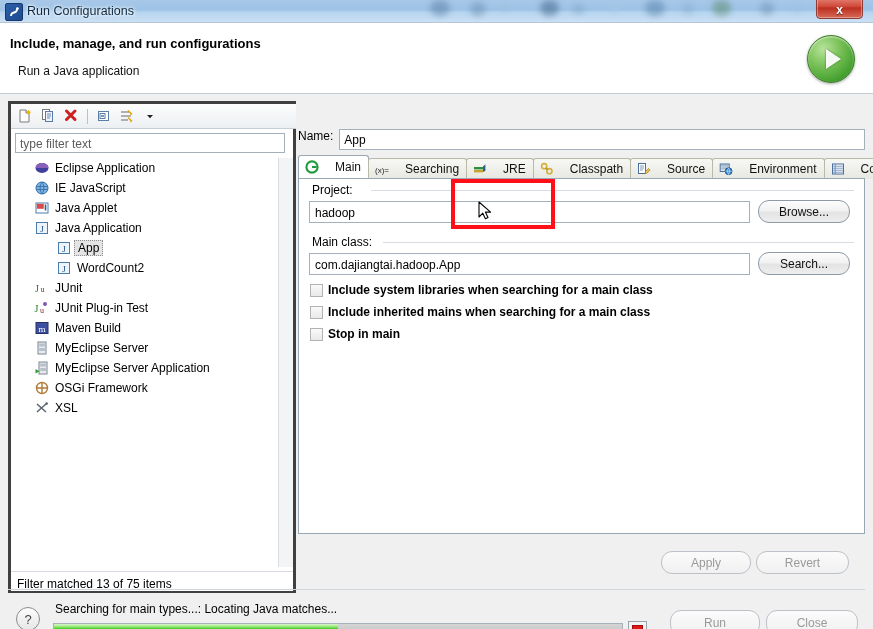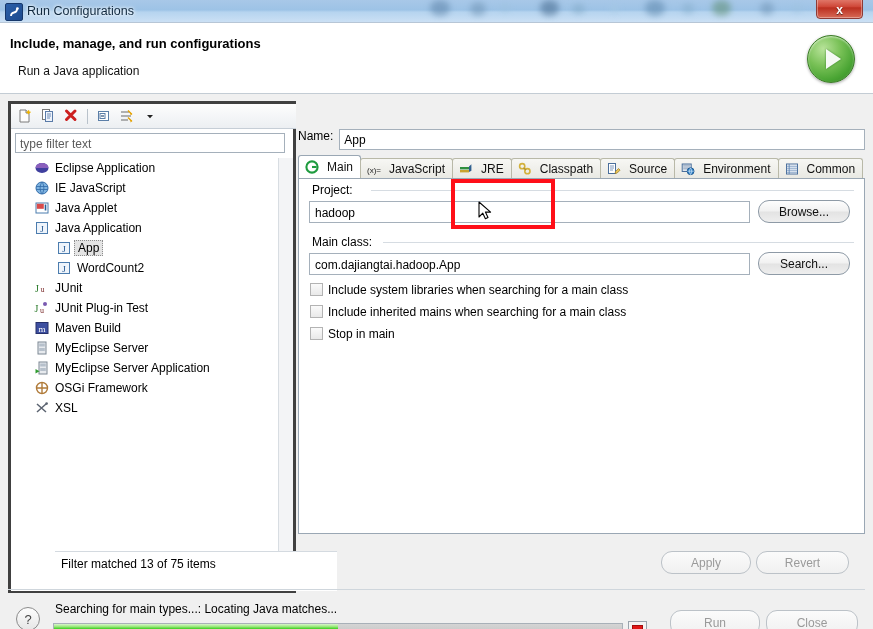--- a/index.html
+++ b/index.html
@@ -100,43 +100,42 @@
   }
   .trow{height:20px;display:flex;align-items:center;padding-left:22px;white-space:nowrap;cursor:default;}
   .trow.child{padding-left:44px;}
   .trow .tlabel{margin-left:5px;}
   .trow.selected .tlabel{
     background:#e4e4e4;border:1px dotted #8d8d8d;padding:0 3px;margin-left:2px;
   }
   .ticon{width:16px;height:16px;flex:0 0 16px;position:relative;}
 
   .lp-status{
-    position:absolute;left:0;bottom:0;width:282px;height:40px;
+    position:absolute;left:0;bottom:0;width:282px;height:20px;
     border-top:1px solid #d4dae0;background:#fff;
     font-size:12px;color:#000;line-height:24px;padding-left:6px;box-sizing:border-box;
     white-space:nowrap;
-    margin-left:44px;
   }
   .scrollbar-v{
     position:absolute;right:0;top:54px;width:14px;height:409px;
     background:#f3f4f6;border-left:1px solid #d8dde2;
   }
 
   
   .rightpane{position:absolute;left:298px;top:78px;width:567px;height:487px;}
   .namerow{position:absolute;left:0;top:28px;width:567px;height:22px;display:flex;}
   .namelbl{font-size:12px;margin-right:6px;}
   .nameinput{
     flex:1;height:21px;border:1px solid #a5b0bb;background:#fff;
     font-size:12px;line-height:21px;padding-left:4px;box-sizing:border-box;color:#000;
   }
 
   .tabs{position:absolute;left:0;top:56px;width:567px;height:22px;display:flex;align-items:flex-end;}
   .tab{
-    height:20px;display:flex;align-items:center;gap:8px;
+    height:20px;display:flex;align-items:center;gap:16px;
     padding:0 7px 0 6px;font-size:12px;
     background:linear-gradient(to bottom,#f7f7f4,#e8e8e2);
     border:1px solid #b9b9a8;border-bottom:none;
     border-top-left-radius:3px;border-top-right-radius:3px;
     margin-right:-1px;cursor:pointer;white-space:nowrap;color:#111;
   }
   .tab.active{
     height:22px;background:#fff;border-color:#9aa7b4;border-bottom:1px solid #fff;
     font-weight:normal;
   }
@@ -154,21 +153,21 @@
   }
   .btn{
     position:absolute;height:23px;
     background:linear-gradient(to bottom,#fdfdfd 0%,#f1f1f1 48%,#e3e3e3 52%,#eeeeee 100%);
     border:1px solid #8e9aa6;border-radius:11px;
     font-size:12px;color:#111;display:flex;align-items:center;justify-content:center;
     cursor:pointer;box-sizing:border-box;
   }
   .btn.disabled{color:#9a9a9a;border-color:#bcc2c8;
     background:linear-gradient(to bottom,#fbfbfb,#f0f0f0);}
-  .cbrow{position:absolute;display:flex;align-items:flex-start;font-size:12px;white-space:nowrap;}
+  .cbrow{position:absolute;display:flex;align-items:flex-end;font-size:12px;white-space:nowrap;font-weight:bold;}
   .cbox{
     width:13px;height:13px;border:1px solid #b3b3b3;margin-right:5px;
     background:linear-gradient(to bottom,#fafafa,#e9e9e9);box-sizing:border-box;
   }
 
   .hl-red{
     position:absolute;border:4px solid #ff0f18;box-sizing:border-box;
     pointer-events:none;
   }
   .cursor-arrow{position:absolute;pointer-events:none;}
@@ -444,21 +443,21 @@
             </svg>
           </span>
           <span>Main</span>
         </div>
         <div class="tab">
           <span class="tabicon">
             <svg width="16" height="14" viewBox="0 0 16 14">
               <text x="0" y="10.5" font-size="8" fill="#222" font-family="Liberation Sans, sans-serif">(x)=</text>
             </svg>
           </span>
-          <span>JavaScript</span>
+          <span>Searching</span>
         </div>
         <div class="tab">
           <span class="tabicon">
             <svg width="14" height="14" viewBox="0 0 14 14">
               <rect x="1" y="5" width="9" height="2.4" fill="#2f8f3f"></rect>
               <rect x="1" y="8" width="9" height="2.4" fill="#c8a32f"></rect>
               <path d="M10 4.5l2.4-2.2v6.4L10 10z" fill="#2f5f8f"></path>
             </svg>
           </span>
           <span>JRE</span>

